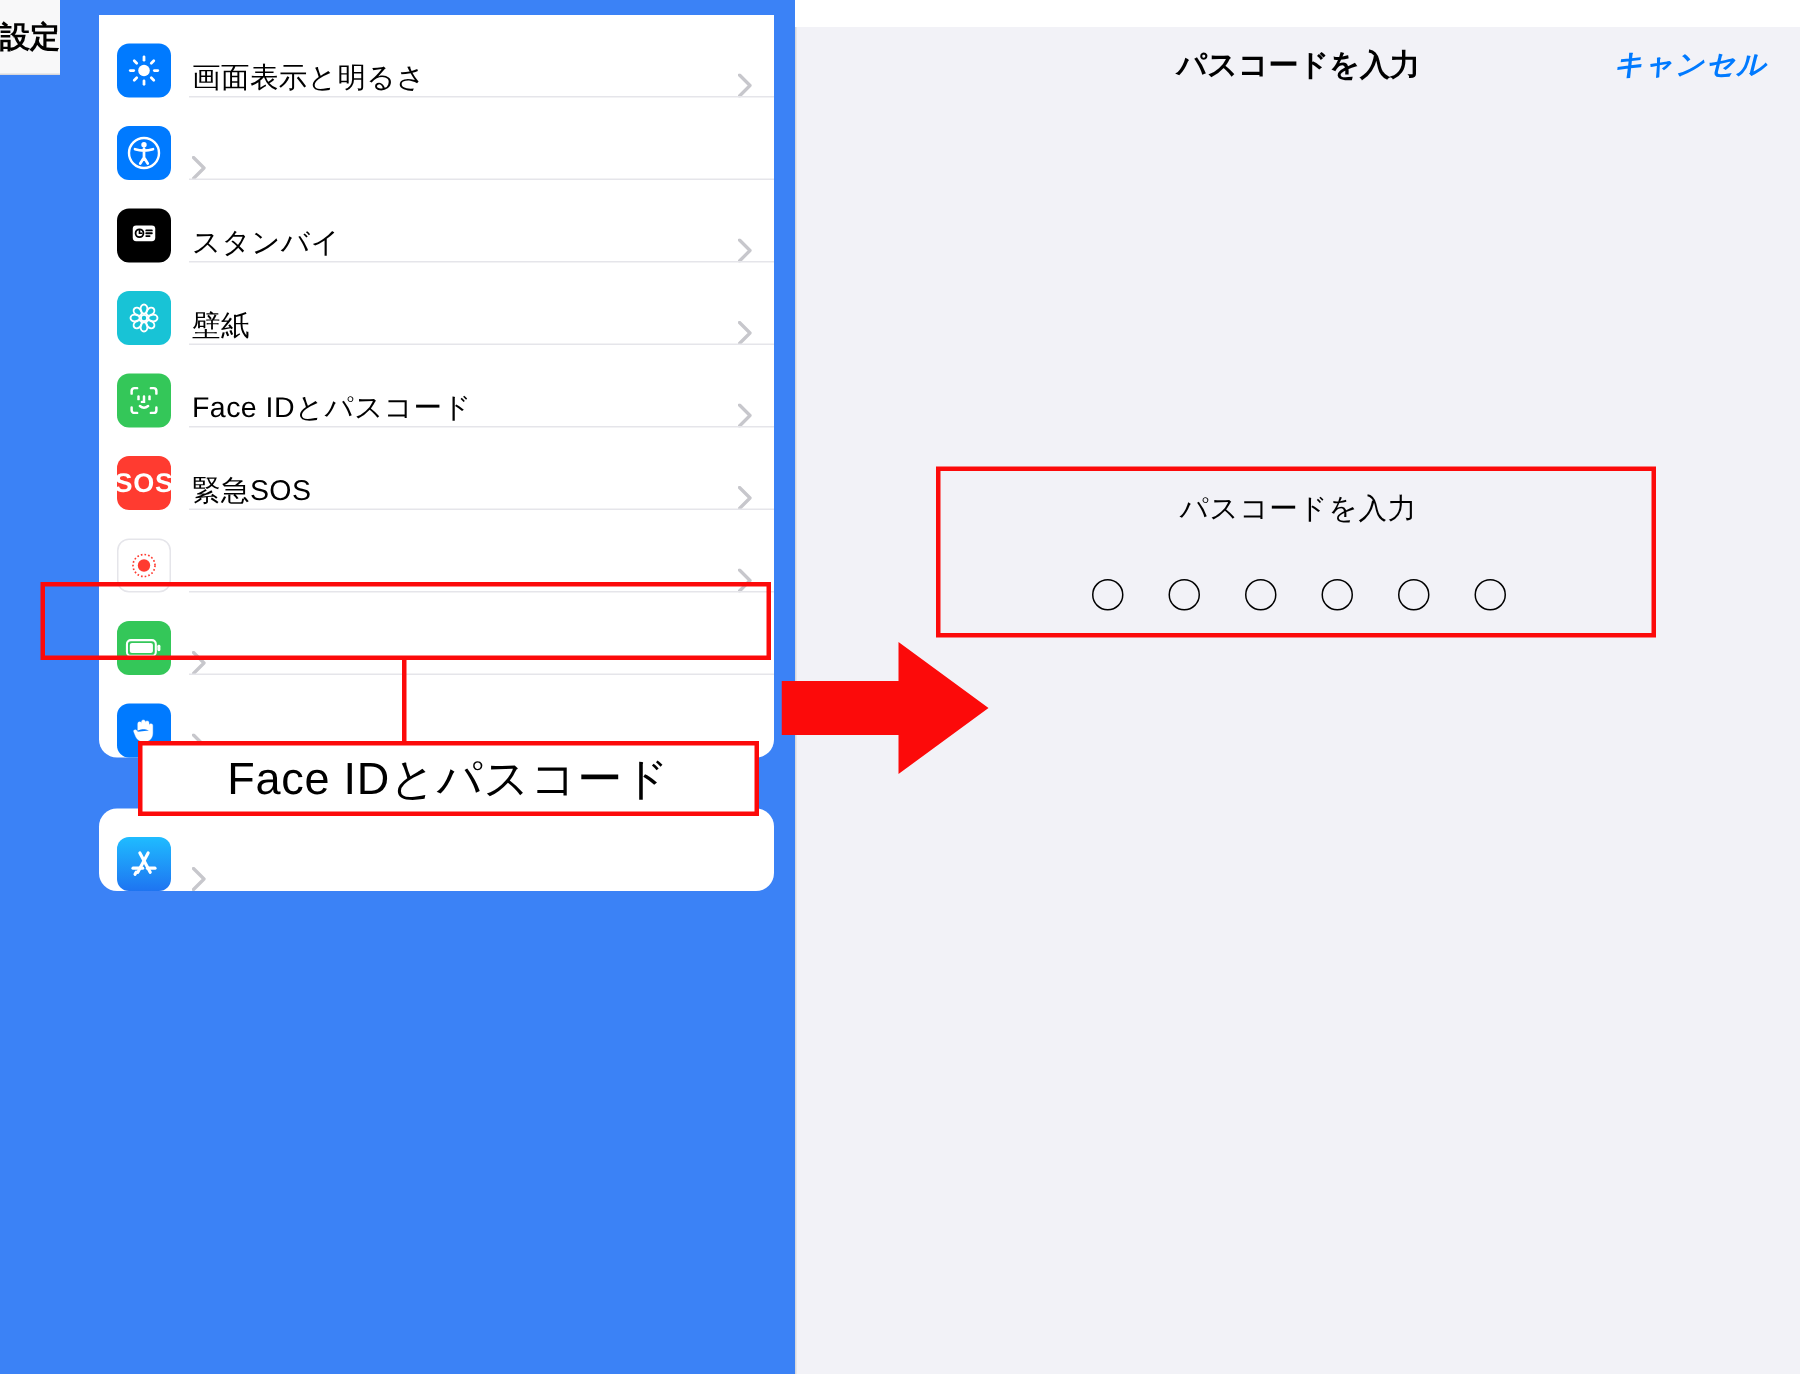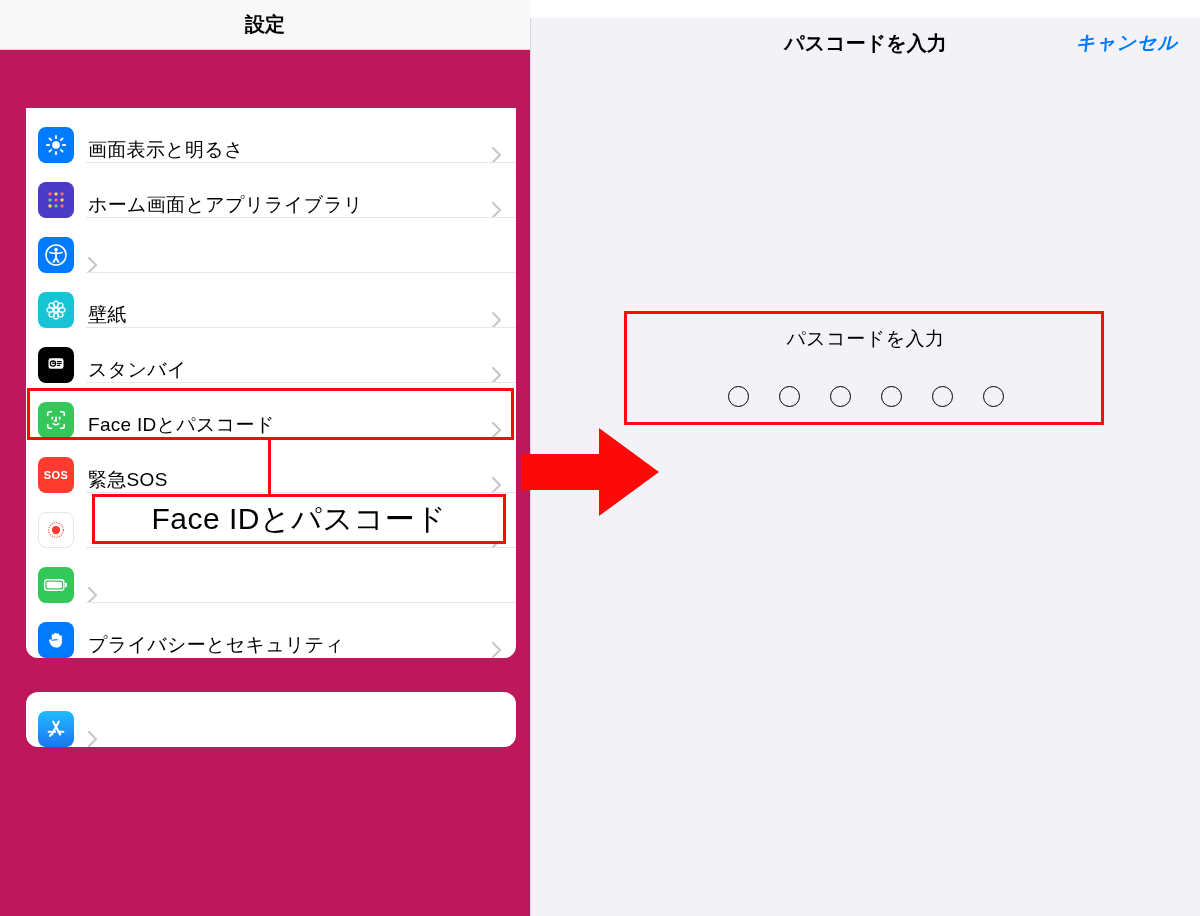--- a/index.html
+++ b/index.html
@@ -8,25 +8,24 @@
       font-family: -apple-system, "Hiragino Sans", "Hiragino Kaku Gothic ProN", sans-serif;
       display: flex;
       background: #fff;
       position: relative;
     }
 
     
     .left-pane {
       width: 530px;
       height: 916px;
-      background: #be185d;
-      display: flex;
-      flex-direction: column;
+      background: #3b82f6;
+      display: flex;
+      flex-direction: row;
       position: relative;
-      gap: 48px;
     }
     .left-header {
       height: 50px;
       background: #f8f8f9;
       border-bottom: 1px solid #d8d8dc;
       display: flex;
       align-items: center;
       justify-content: center;
       font-weight: 600;
       font-size: 20px;
@@ -201,51 +200,50 @@
         </div>
         <span class="row-label">画面表示と明るさ</span>
         <span class="chevron">
             <svg viewBox="0 0 10 16">
               <path d="M1 1l7 7-7 7" fill="none" stroke="#c7c7cc" stroke-width="2.2" stroke-linecap="round" stroke-linejoin="round"></path>
             </svg>
           </span>
         <div class="sep"></div>
       </div>
 
-      <div class="row">
-        <div class="icon-wrap" style="background:#4b3bc6">
-          <svg viewBox="0 0 24 24" width="18" height="18">
-            <rect x="2" y="2" width="4" height="4" rx="1" fill="#ff6b6b"></rect>
-              <rect x="10" y="2" width="4" height="4" rx="1" fill="#ffd93d"></rect>
-              <rect x="18" y="2" width="4" height="4" rx="1" fill="#ff6b6b"></rect>
-            <rect x="2" y="10" width="4" height="4" rx="1" fill="#6bcB77"></rect>
-              <rect x="10" y="10" width="4" height="4" rx="1" fill="#ff6b6b"></rect>
-              <rect x="18" y="10" width="4" height="4" rx="1" fill="#ffd93d"></rect>
-            <rect x="2" y="18" width="4" height="4" rx="1" fill="#ffd93d"></rect>
-              <rect x="10" y="18" width="4" height="4" rx="1" fill="#6bcB77"></rect>
-              <rect x="18" y="18" width="4" height="4" rx="1" fill="#ff6b6b"></rect>
-          </svg>
-        </div>
-        <span class="row-label">ホーム画面とアプリライブラリ</span>
-        <span class="chevron">
-            <svg viewBox="0 0 10 16">
-              <path d="M1 1l7 7-7 7" fill="none" stroke="#c7c7cc" stroke-width="2.2" stroke-linecap="round" stroke-linejoin="round"></path>
-            </svg>
-          </span>
-        <div class="sep"></div>
-      </div>
 
       <div class="row">
         <div class="icon-wrap" style="background:#007aff">
           <svg viewBox="0 0 24 24" width="24" height="24">
               <circle cx="12" cy="12" r="10" fill="none" stroke="#fff" stroke-width="1.6"></circle>
               <circle cx="12" cy="6.5" r="1.8" fill="#fff"></circle>
               <path d="M6 9.5c4 1.2 8 1.2 12 0M12 9v6l-2.5 4M12 15l2.5 4" stroke="#fff" stroke-width="1.8" stroke-linecap="round" fill="none"></path>
             </svg>
         </div>
+        <span class="chevron">
+            <svg viewBox="0 0 10 16">
+              <path d="M1 1l7 7-7 7" fill="none" stroke="#c7c7cc" stroke-width="2.2" stroke-linecap="round" stroke-linejoin="round"></path>
+            </svg>
+          </span>
+        <div class="sep"></div>
+      </div>
+
+      <div class="row">
+        <div class="icon-wrap" style="background:#000">
+          <svg viewBox="0 0 24 24" width="24" height="18">
+              <rect x="2" y="3" width="20" height="14" rx="3" fill="#fff"></rect>
+              <circle cx="8" cy="10" r="3.5" fill="none" stroke="#000" stroke-width="1.6"></circle>
+              <line x1="8" y1="10" x2="8" y2="7.2" stroke="#000" stroke-width="1.4" stroke-linecap="round"></line>
+              <line x1="8" y1="10" x2="10" y2="10" stroke="#000" stroke-width="1.4" stroke-linecap="round"></line>
+              <line x1="14" y1="7.5" x2="19" y2="7.5" stroke="#000" stroke-width="1.6" stroke-linecap="round"></line>
+              <line x1="14" y1="10" x2="19" y2="10" stroke="#000" stroke-width="1.6" stroke-linecap="round"></line>
+              <line x1="14" y1="12.5" x2="17" y2="12.5" stroke="#000" stroke-width="1.6" stroke-linecap="round"></line>
+            </svg>
+        </div>
+        <span class="row-label">スタンバイ</span>
         <span class="chevron">
             <svg viewBox="0 0 10 16">
               <path d="M1 1l7 7-7 7" fill="none" stroke="#c7c7cc" stroke-width="2.2" stroke-linecap="round" stroke-linejoin="round"></path>
             </svg>
           </span>
         <div class="sep"></div>
       </div>
 
       <div class="row">
         <div class="icon-wrap" style="background:#18c3d6">
@@ -265,41 +263,20 @@
         </div>
         <span class="row-label">壁紙</span>
         <span class="chevron">
             <svg viewBox="0 0 10 16">
               <path d="M1 1l7 7-7 7" fill="none" stroke="#c7c7cc" stroke-width="2.2" stroke-linecap="round" stroke-linejoin="round"></path>
             </svg>
           </span>
         <div class="sep"></div>
       </div>
 
-      <div class="row">
-        <div class="icon-wrap" style="background:#000">
-          <svg viewBox="0 0 24 24" width="24" height="18">
-              <rect x="2" y="3" width="20" height="14" rx="3" fill="#fff"></rect>
-              <circle cx="8" cy="10" r="3.5" fill="none" stroke="#000" stroke-width="1.6"></circle>
-              <line x1="8" y1="10" x2="8" y2="7.2" stroke="#000" stroke-width="1.4" stroke-linecap="round"></line>
-              <line x1="8" y1="10" x2="10" y2="10" stroke="#000" stroke-width="1.4" stroke-linecap="round"></line>
-              <line x1="14" y1="7.5" x2="19" y2="7.5" stroke="#000" stroke-width="1.6" stroke-linecap="round"></line>
-              <line x1="14" y1="10" x2="19" y2="10" stroke="#000" stroke-width="1.6" stroke-linecap="round"></line>
-              <line x1="14" y1="12.5" x2="17" y2="12.5" stroke="#000" stroke-width="1.6" stroke-linecap="round"></line>
-            </svg>
-        </div>
-        <span class="row-label">スタンバイ</span>
-        <span class="chevron">
-            <svg viewBox="0 0 10 16">
-              <path d="M1 1l7 7-7 7" fill="none" stroke="#c7c7cc" stroke-width="2.2" stroke-linecap="round" stroke-linejoin="round"></path>
-            </svg>
-          </span>
-        <div class="sep"></div>
-      </div>
-
 
       <div class="row">
         <div class="icon-wrap" style="background:#34c759">
           <svg viewBox="0 0 24 24" width="22" height="22">
               <g fill="none" stroke="#fff" stroke-width="1.8" stroke-linecap="round">
                 <path d="M3 7V5a2 2 0 012-2h2M17 3h2a2 2 0 012 2v2M21 17v2a2 2 0 01-2 2h-2M7 21H5a2 2 0 01-2-2v-2"></path>
                 <line x1="8" y1="9" x2="8" y2="11"></line>
                 <line x1="16" y1="9" x2="16" y2="11"></line>
                 <path d="M12 9v4h-1.5"></path>
                 <path d="M9 16c1 .8 2 1.2 3 1.2s2-.4 3-1.2"></path>
@@ -310,21 +287,21 @@
         <span class="chevron">
             <svg viewBox="0 0 10 16">
               <path d="M1 1l7 7-7 7" fill="none" stroke="#c7c7cc" stroke-width="2.2" stroke-linecap="round" stroke-linejoin="round"></path>
             </svg>
           </span>
         <div class="sep"></div>
       </div>
 
       <div class="row">
         <div class="icon-wrap" style="background:#ff3b30">
-          <span style="color:#fff;font-weight:700;font-size:11px;letter-spacing:.5px">SOS</span>
+          <span style="color:#fff;font-weight:700;font-size:18px;letter-spacing:.5px">SOS</span>
         </div>
         <span class="row-label">緊急SOS</span>
         <span class="chevron">
             <svg viewBox="0 0 10 16">
               <path d="M1 1l7 7-7 7" fill="none" stroke="#c7c7cc" stroke-width="2.2" stroke-linecap="round" stroke-linejoin="round"></path>
             </svg>
           </span>
         <div class="sep"></div>
       </div>
 
@@ -359,21 +336,20 @@
           </span>
         <div class="sep"></div>
       </div>
 
       <div class="row">
         <div class="icon-wrap" style="background:#007aff">
           <svg viewBox="0 0 24 24" width="20" height="22">
               <path d="M7 12V6.5a1.5 1.5 0 013 0V11 M10 11V5a1.5 1.5 0 013 0v6 M13 11V5.8a1.5 1.5 0 013 0V12 M16 12V8a1.5 1.5 0 013 0v6c0 4-2.5 7-6.5 7S6 19 5 16l-1.2-3c-.5-1.3 1.2-2.3 2.2-1.2L7 13" fill="#fff" stroke="#fff" stroke-width=".3" stroke-linejoin="round"></path>
             </svg>
         </div>
-        <span class="row-label">プライバシーとセキュリティ</span>
         <span class="chevron">
             <svg viewBox="0 0 10 16">
               <path d="M1 1l7 7-7 7" fill="none" stroke="#c7c7cc" stroke-width="2.2" stroke-linecap="round" stroke-linejoin="round"></path>
             </svg>
           </span>
       </div>
     </div>
 
     <div class="group">
       <div class="row">

